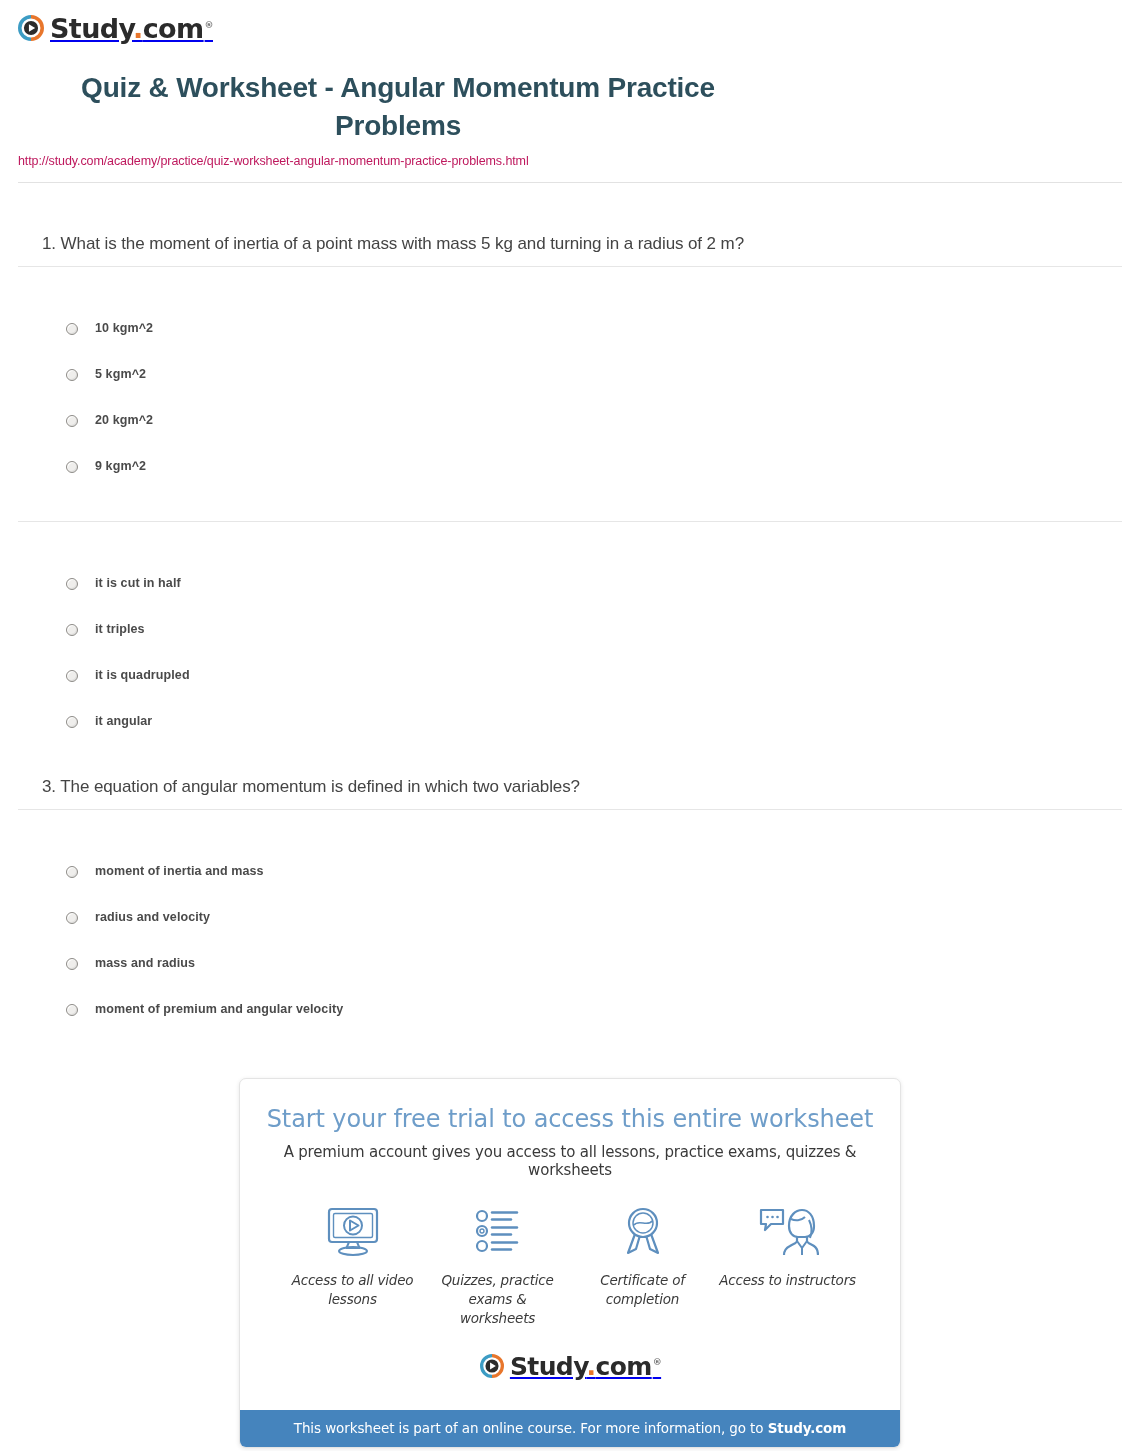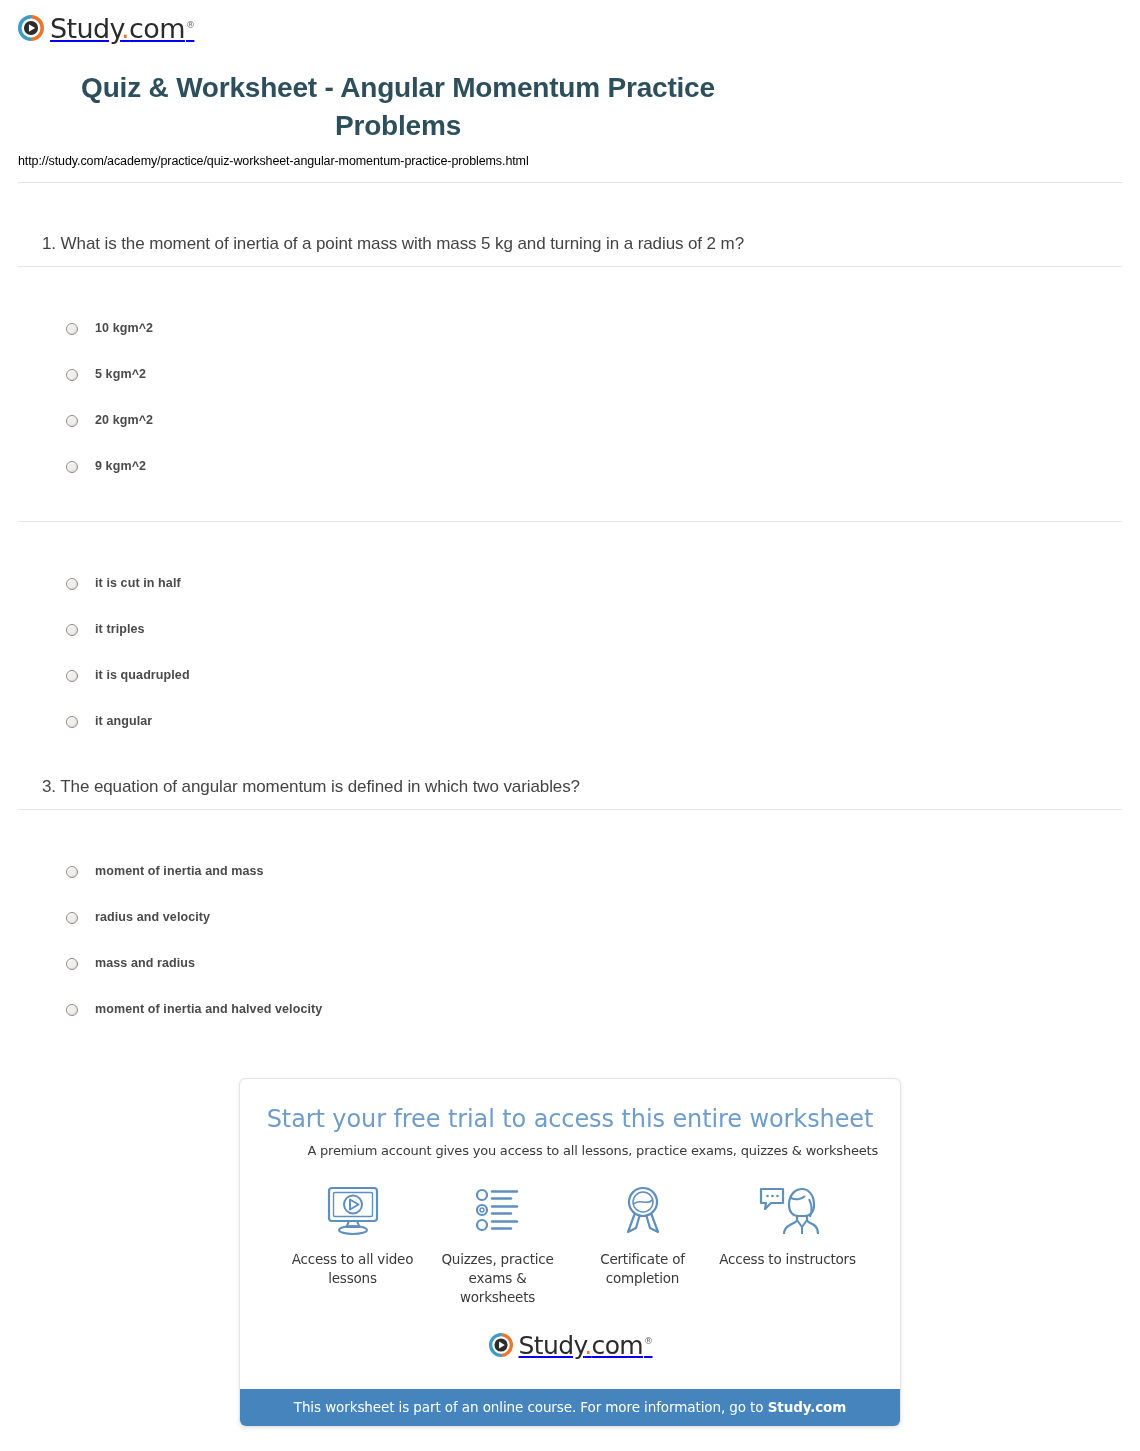--- a/index.html
+++ b/index.html
@@ -33,21 +33,21 @@
     user-select: none;
   }
   .logo-mark {
     width: 26px;
     height: 26px;
     flex: 0 0 26px;
     display: block;
   }
   .logo-text {
     font-size: 27px;
-    font-weight: 400;
+    font-weight: 700;
     letter-spacing: -0.6px;
     color: #2b2b2b;
     font-family: "DejaVu Sans", "Liberation Sans", sans-serif;
     line-height: 1;
     position: relative;
     top: 1px;
   }
   .logo-text .dot { color: #e8762c; }
   .logo-tm {
     font-size: 9px;
@@ -68,21 +68,21 @@
     font-weight: bold;
     color: #2d4f5c;
     letter-spacing: -0.2px;
     max-width: 760px;
     font-family: "Liberation Sans", "DejaVu Sans", sans-serif;
     text-align: center;
   }
   .doc-url {
     margin-top: 9px;
     font-size: 12.5px;
-    color: #000000;
+    color: #be185d;
     letter-spacing: -0.1px;
     word-break: break-all;
   }
   .rule {
     height: 1px;
     background: #e2e2e2;
     margin: 14px 18px 0 18px;
   }
   .rule.full {
     margin-left: 18px;
@@ -167,30 +167,30 @@
     font-size: 24px;
     color: #6e9dc9;
     font-weight: normal;
     letter-spacing: -0.1px;
     line-height: 1.2;
     margin: 0;
     font-family: "DejaVu Sans", "Liberation Sans", sans-serif;
   }
   .promo-sub {
     margin-top: 10px;
-    font-size: 13px;
+    font-size: 15px;
     color: #3a3a3a;
     letter-spacing: -0.2px;
     font-family: "DejaVu Sans", "Liberation Sans", sans-serif;
-    text-align: right;
   }
   .features {
     display: flex;
     justify-content: space-between;
     padding: 26px 18px 0 18px;
+    font-style: italic;
   }
   .feature {
     flex: 1 1 0;
     text-align: center;
     padding: 0 4px;
   }
   .feature-icon {
     height: 54px;
     display: flex;
     align-items: center;
@@ -309,21 +309,21 @@
         <li class="option-row">
           <span class="radio"></span>
           <span class="option-label">radius and velocity</span>
         </li>
         <li class="option-row">
           <span class="radio"></span>
           <span class="option-label">mass and radius</span>
         </li>
         <li class="option-row">
           <span class="radio"></span>
-          <span class="option-label">moment of inertia and halved velocity</span>
+          <span class="option-label">moment of premium and angular velocity</span>
         </li>
       </ul>
     </div>
 
   </div>
 
   <div class="promo-wrap">
     <div class="promo-card">
       <div class="promo-inner">
         <div class="promo-heading">Start your free trial to access this entire worksheet</div>

